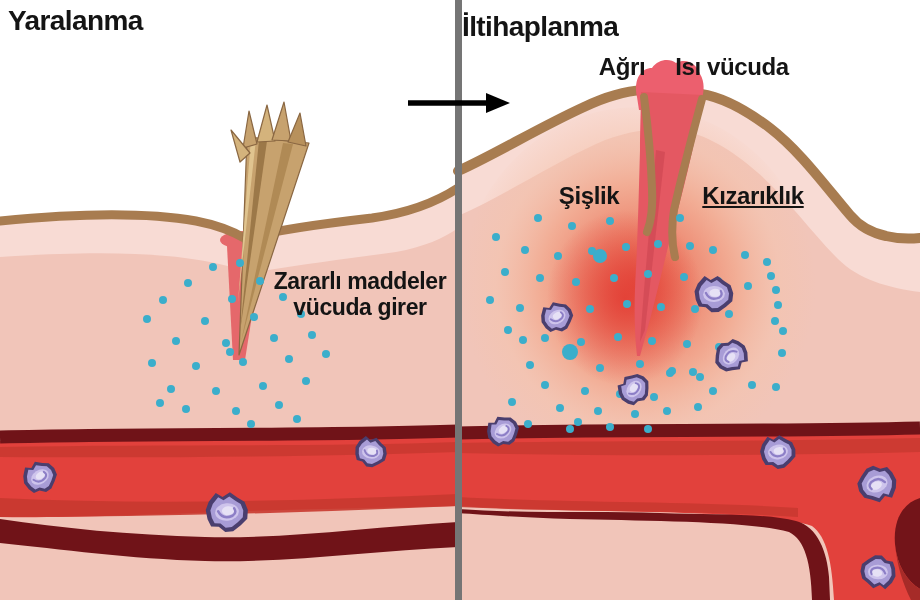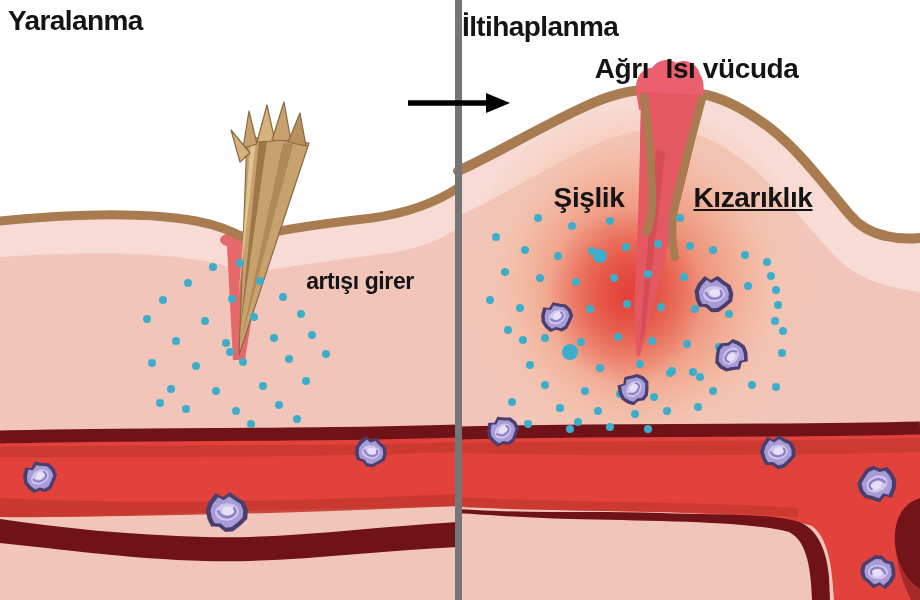--- a/index.html
+++ b/index.html
@@ -8,21 +8,21 @@
     background:var(--background,#fff);
     font-family:"Liberation Sans","DejaVu Sans",sans-serif;
   }
   #art{position:absolute;left:0;top:0;z-index:1;}
   #divider{position:absolute;top:0;left:455px;width:7px;height:600px;background:var(--divider,#757575);z-index:2;}
   #arrow{position:absolute;left:402px;top:88px;z-index:3;}
   .label{position:absolute;z-index:4;color:var(--text,#141414);font-weight:800;white-space:nowrap;}
   .title{font-size:28px;letter-spacing:-0.6px;text-align:center;}
   #title-left{left:8px;top:5px;}
   #title-right{left:462px;top:11px;}
-  .symptom{font-size:28px;transform:translateX(-50%);letter-spacing:-0.4px;}
+  .symptom{font-size:24px;transform:translateX(-50%);letter-spacing:-0.4px;}
   #label-pain{left:622px;top:53px;}
   #label-heat{left:732px;top:53px;}
   #label-swelling{left:589px;top:182px;}
   #label-redness{left:753px;top:182px;text-decoration:underline;}
   #caption{left:360px;top:268px;transform:translateX(-50%);font-size:23px;text-align:center;line-height:26px;letter-spacing:-0.4px;}
   
   .c-skin-light{fill:var(--skin-light,#f8dbd4);}
   .c-skin-dermis{fill:var(--skin-dermis,#f1c5b9);}
   .c-epi{stroke:var(--epidermis-line,#a87c50);fill:none;stroke-linecap:round;}
   .c-blood{fill:var(--vessel-blood,#e2413c);}
@@ -252,14 +252,15 @@
 
 <div class="label title" id="title-left">Yaralanma</div>
 <div class="label title" id="title-right">İltihaplanma</div>
 
 <div class="label symptom" id="label-pain">Ağrı</div>
 <div class="label symptom" id="label-heat">Isı vücuda</div>
 <div class="label symptom" id="label-swelling">Şişlik</div>
 <div class="label symptom" id="label-redness">Kızarıklık</div>
 
 <div class="label" id="caption">
-  <div>artışı girer</div>
+  <div>Zararlı maddeler</div>
+  <div>vücuda girer</div>
 </div>
 
 </body></html>

